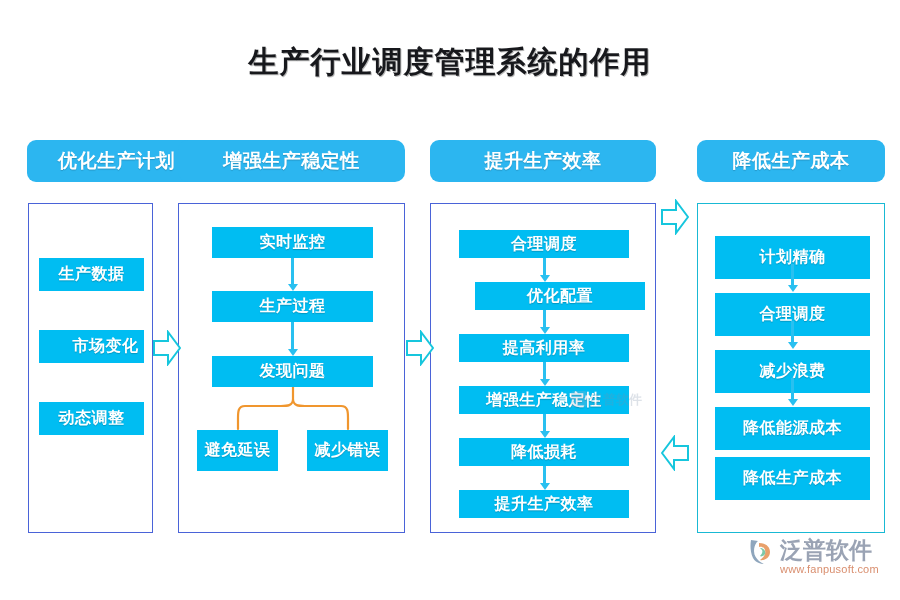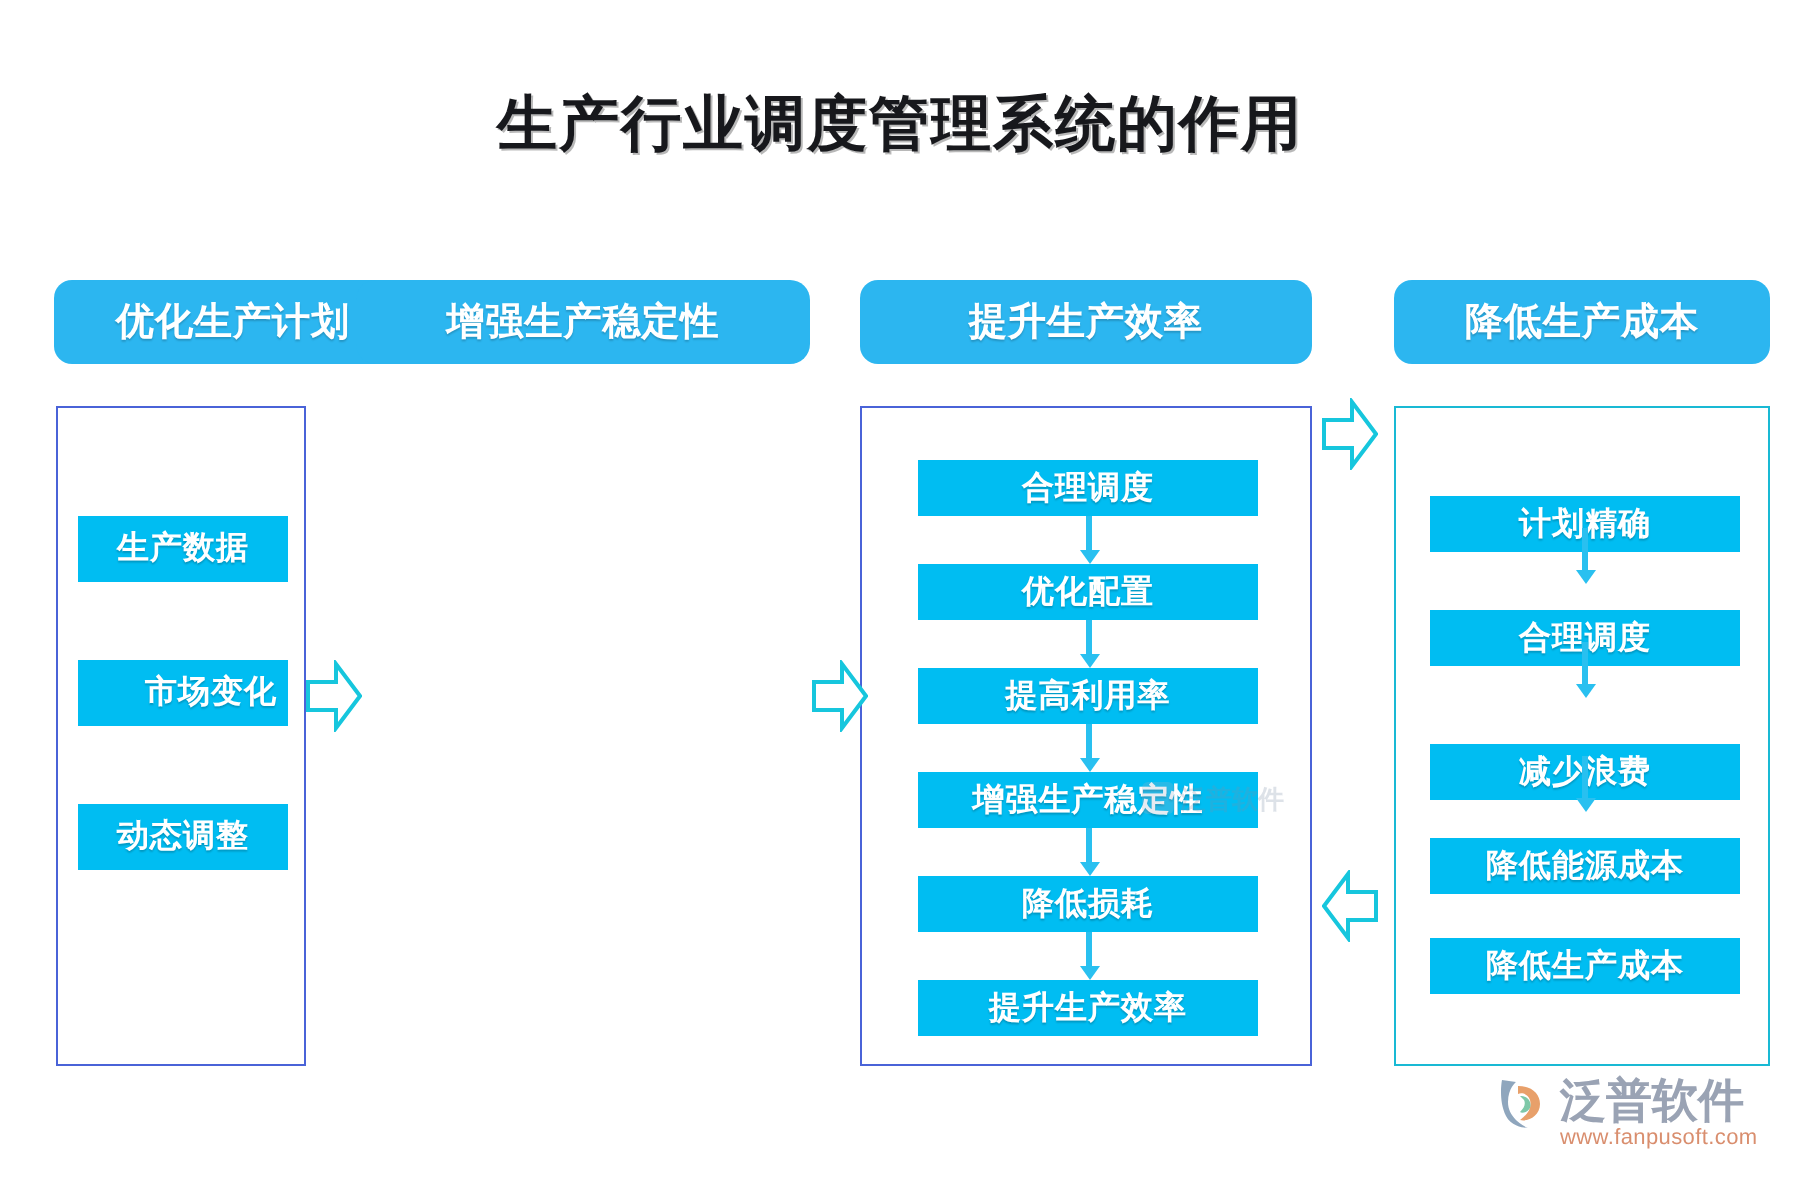--- a/index.html
+++ b/index.html
@@ -69,30 +69,30 @@
   .c2 .w0 { top: 23px; }
   .c2 .w1 { top: 87px; }
   .c2 .w2 { top: 152px; }
   .c2 .node.half { width: 81px; height: 41px; top: 226px; font-size: 16px; }
   .c2 .h0 { left: 18px; }
   .c2 .h1 { left: 128px; }
 
   
   .c3 .node { left: 28px; width: 170px; height: 28px; }
   .c3 .n0 { top: 26px; }
-  .c3 .n1 { top: 78px; }
+  .c3 .n1 { top: 78px; margin-left: 16px; }
   .c3 .n2 { top: 130px; }
   .c3 .n3 { top: 182px; }
   .c3 .n4 { top: 234px; } 
 
   
-  .c4 .node { left: 17px; width: 155px; height: 28px; margin-top: 12px; }
+  .c4 .node { left: 17px; width: 155px; height: 43px; }
   .c4 .n0 { top: 32px; }
   .c4 .n1 { top: 89px; }
-  .c4 .n2 { top: 156px; }
+  .c4 .n2 { top: 146px; }
   .c4 .n3 { top: 203px; }
   .c4 .n4 { top: 253px; }
 
   
   .vconn { position: absolute; width: 3px; background: #29c0f0; }
   .vconn::after {
     content: ""; position: absolute; left: 50%; bottom: -6px;
     transform: translateX(-50%);
     border-left: 5px solid transparent;
     border-right: 5px solid transparent;
@@ -150,20 +150,35 @@
   <div class="pill p2">增强生产稳定性</div>
   <div class="pill p3">提升生产效率</div>
   <div class="pill p4">降低生产成本</div>
 
   <div class="panel c1">
     <div class="node n0">生产数据</div>
     <div class="node n1">市场变化</div>
     <div class="node n2">动态调整</div>
   </div>
 
+  <div class="panel c2">
+    <div class="node wide w0">实时监控</div>
+    <div class="vconn" style="left:112px; top:54px; height:27px;"></div>
+    <div class="node wide w1">生产过程</div>
+    <div class="vconn" style="left:112px; top:118px; height:28px;"></div>
+    <div class="node wide w2">发现问题</div>
+
+    <svg class="bracket" style="left:46px; top:183px;" width="136" height="44" viewBox="0 0 136 44">
+      <path d="M68 0 L68 12 M68 12 C68 19 62 19 56 19 L20 19 C13 19 13 25 13 31 L13 42
+               M68 12 C68 19 74 19 80 19 L116 19 C123 19 123 25 123 31 L123 42" fill="none" stroke="#f0962e" stroke-width="2.2" stroke-linecap="round"></path>
+    </svg>
+
+    <div class="node half h0">避免延误</div>
+    <div class="node half h1">减少错误</div>
+  </div>
 
   <div class="panel c3">
     <div class="node n0">合理调度</div>
     <div class="vconn" style="left:112px; top:54px; height:18px;"></div>
     <div class="node n1">优化配置</div>
     <div class="vconn" style="left:112px; top:106px; height:18px;"></div>
     <div class="node n2">提高利用率</div>
     <div class="vconn" style="left:112px; top:158px; height:18px;"></div>
     <div class="node n3">增强生产稳定性</div>
     <div class="vconn" style="left:112px; top:210px; height:18px;"></div>

